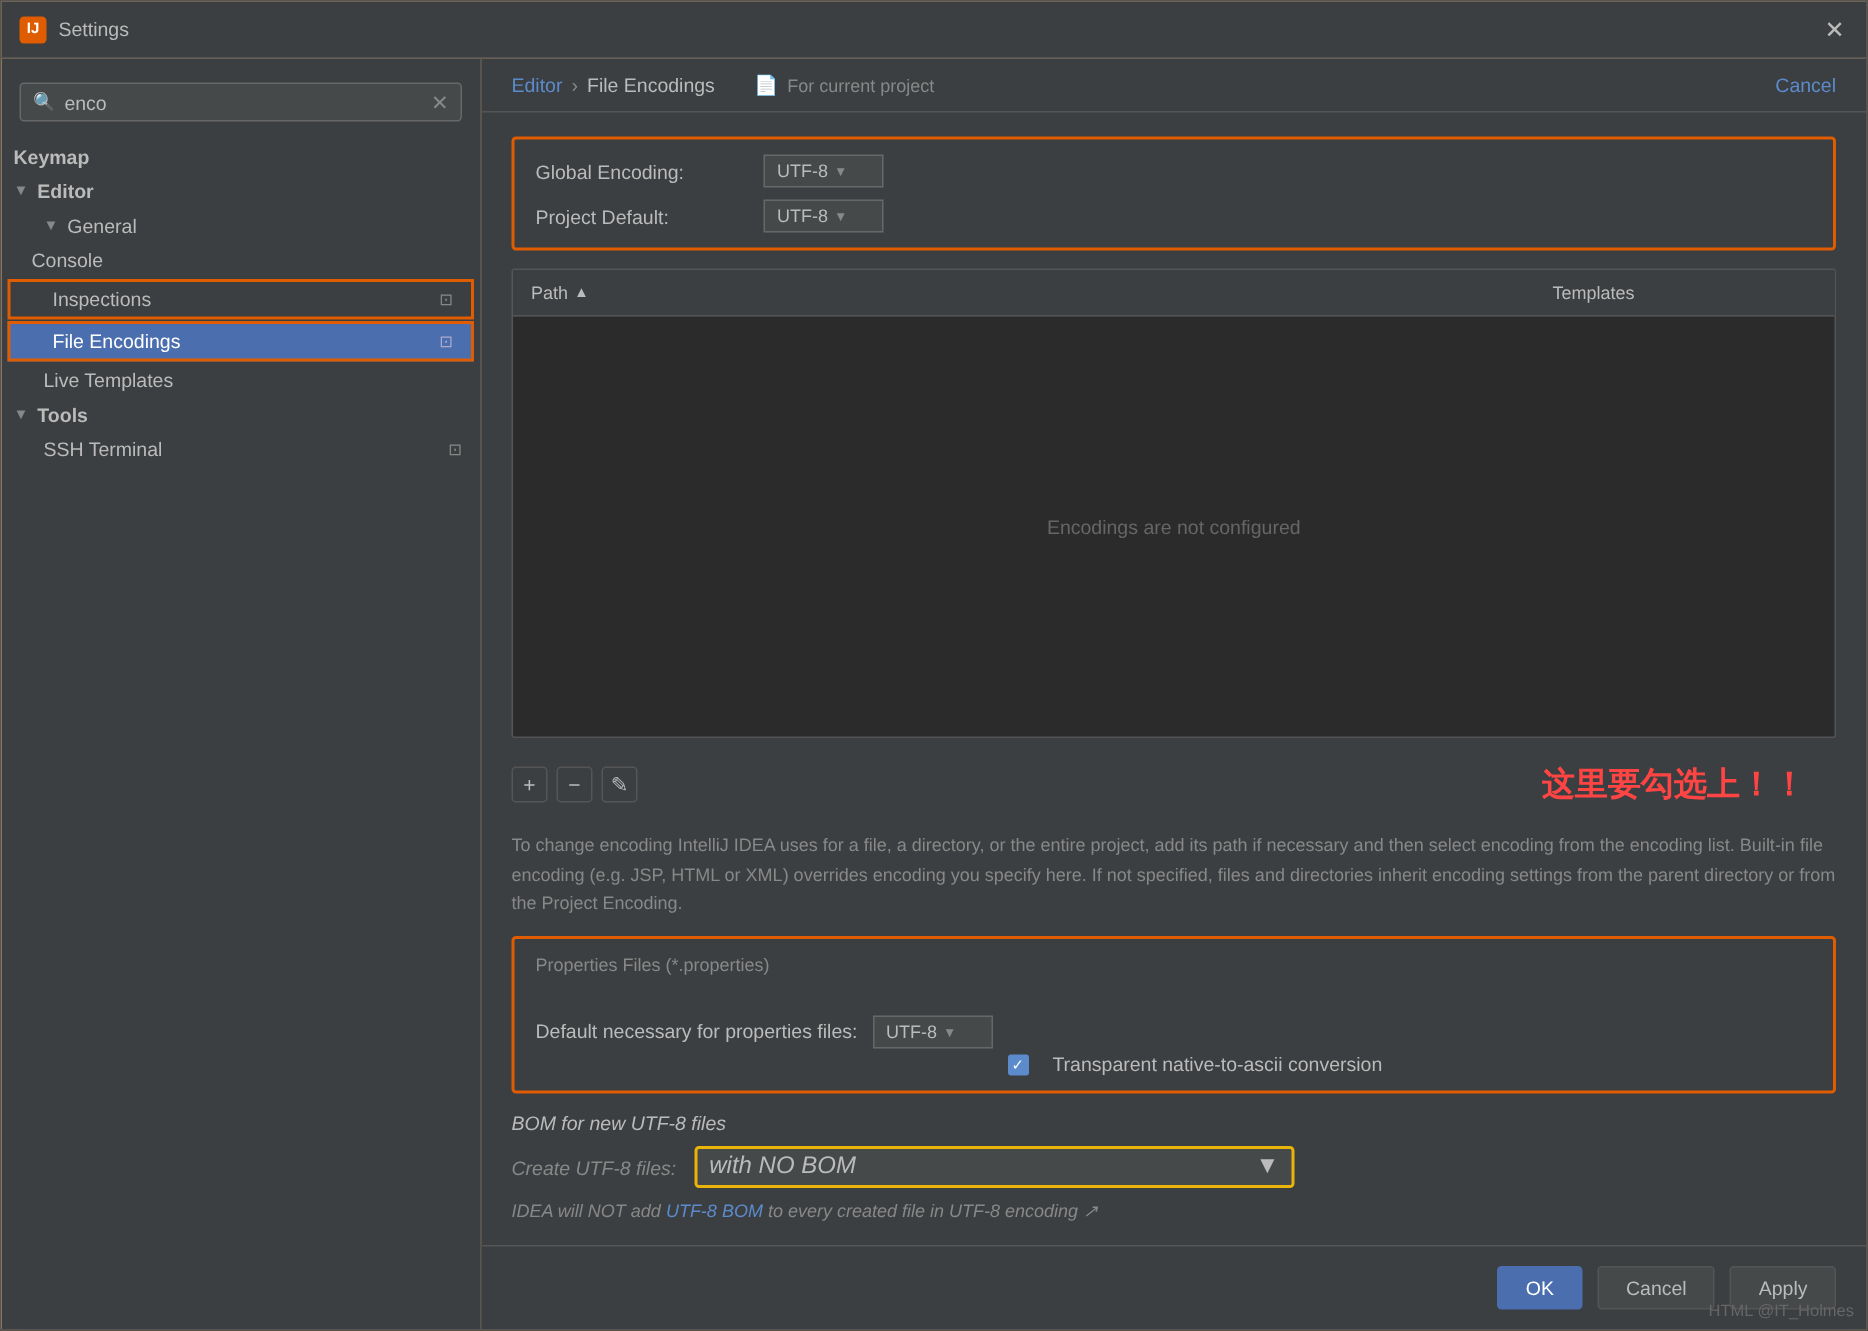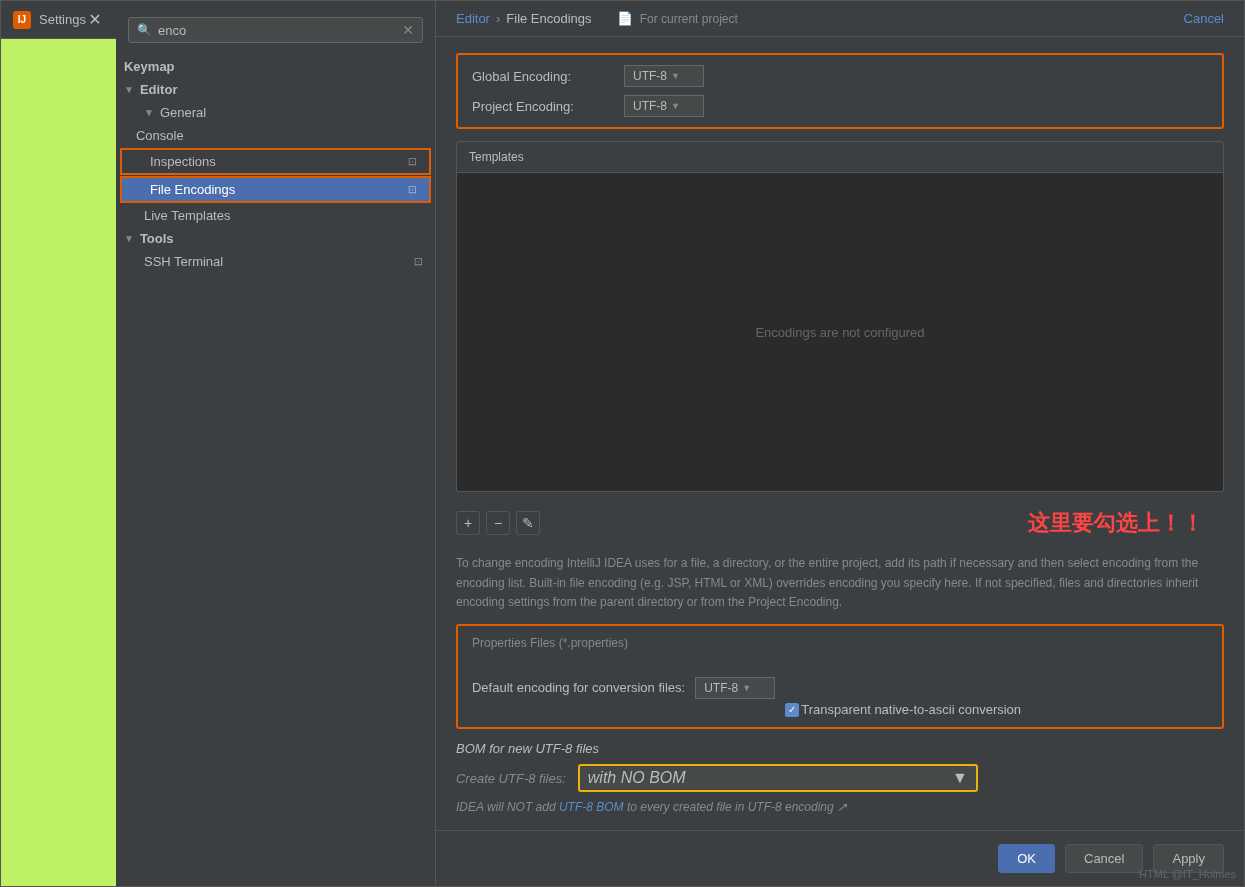--- a/index.html
+++ b/index.html
@@ -9,24 +9,24 @@
       font-size: 13px;
       color: #bbbbbb;
       display: flex;
       justify-content: center;
       align-items: center;
       min-height: 100vh;
     }
     .window {
       width: 1245px;
       height: 887px;
-      background: #bef264;
+      background: #fdba74;
       border: 1px solid #555;
       display: flex;
-      flex-direction: row;
+      flex-direction: column;
       position: relative;
       box-shadow: 0 4px 20px rgba(0,0,0,0.5);
     }
     .title-bar {
       background: #3c3f41;
       height: 38px;
       display: flex;
       align-items: center;
       padding: 0 12px;
       border-bottom: 1px solid #555;
@@ -295,21 +295,21 @@
       display: flex;
       align-items: center;
       gap: 10px;
     }
     .prop-label {
       color: #bbbbbb;
     }
     .checkbox-container {
       display: flex;
       align-items: center;
-      gap: 2px;
+      gap: 16px;
       cursor: pointer;
       margin-top: 44px;
     }
     .checkbox {
       width: 14px;
       height: 14px;
       background: #3c3f41;
       border: 1px solid #5c8bcc;
       border-radius: 2px;
       display: flex;
@@ -487,30 +487,34 @@
 
         <div class="encoding-box">
           <div class="encoding-row">
             <span class="encoding-label">Global Encoding:</span>
             <div class="select-btn">
               <span>UTF-8</span>
               <span class="chevron">▼</span>
             </div>
           </div>
           <div class="encoding-row">
-            <span class="encoding-label">Project Encoding:</span>
+            <span class="encoding-label">Project Default:</span>
             <div class="select-btn">
               <span>UTF-8</span>
               <span class="chevron">▼</span>
             </div>
           </div>
         </div>
 
         <div class="file-table">
           <div class="file-table-header">
+            <div class="file-table-col path-col">
+              <span>Path</span>
+              <span style="font-size:10px;">▲</span>
+            </div>
             <div class="file-table-col enc-col">
               <span>Templates</span>
             </div>
           </div>
           <div class="file-table-body">
             <span class="empty-text">Encodings are not configured</span>
           </div>
         </div>
 
         <div class="toolbar-row">
@@ -526,21 +530,21 @@
           <div class="annotation-area" style="flex:1;">
             <span class="red-annotation">这里要勾选上！！</span>
           </div>
         </div>
 
         <div class="hint-text">To change encoding IntelliJ IDEA uses for a file, a directory, or the entire project, add its path if necessary and then select encoding from the encoding list. Built-in file encoding (e.g. JSP, HTML or XML) overrides encoding you specify here. If not specified, files and directories inherit encoding settings from the parent directory or from the Project Encoding.</div>
 
         <div class="properties-box">
           <div class="properties-title">Properties Files (*.properties)</div>
           <div class="properties-row">
-            <span class="prop-label">Default encoding for conversion files:</span>
+            <span class="prop-label">Default necessary for properties files:</span>
             <div class="select-btn">
               <span>UTF-8</span>
               <span class="chevron">▼</span>
             </div>
             <div class="checkbox-container">
               <div class="checkbox checked"></div>
               <span>Transparent native-to-ascii conversion</span>
             </div>
           </div>
         </div>

